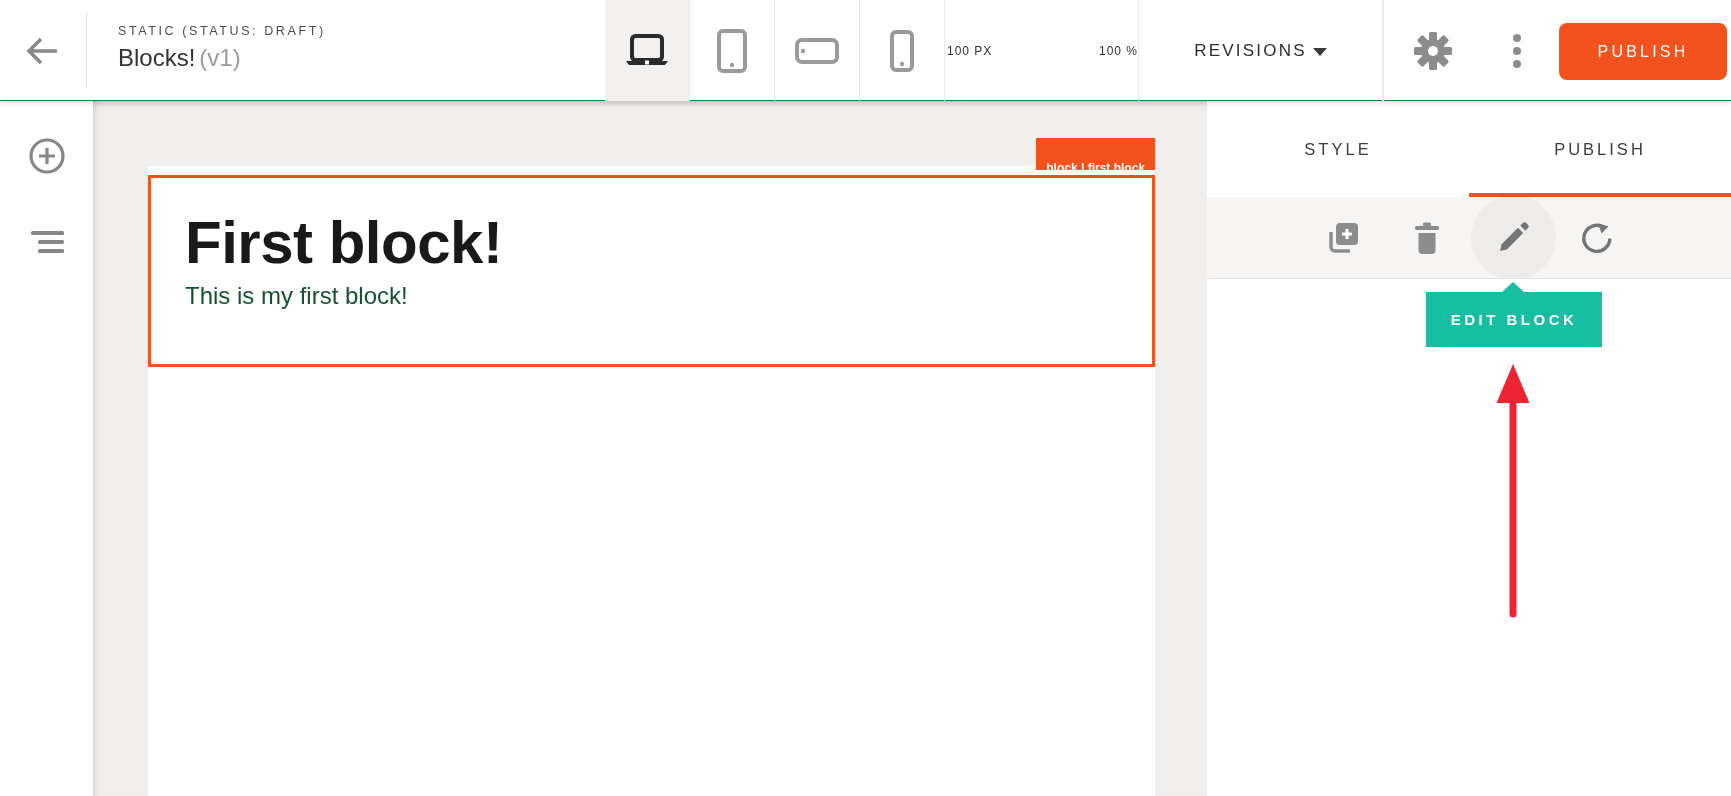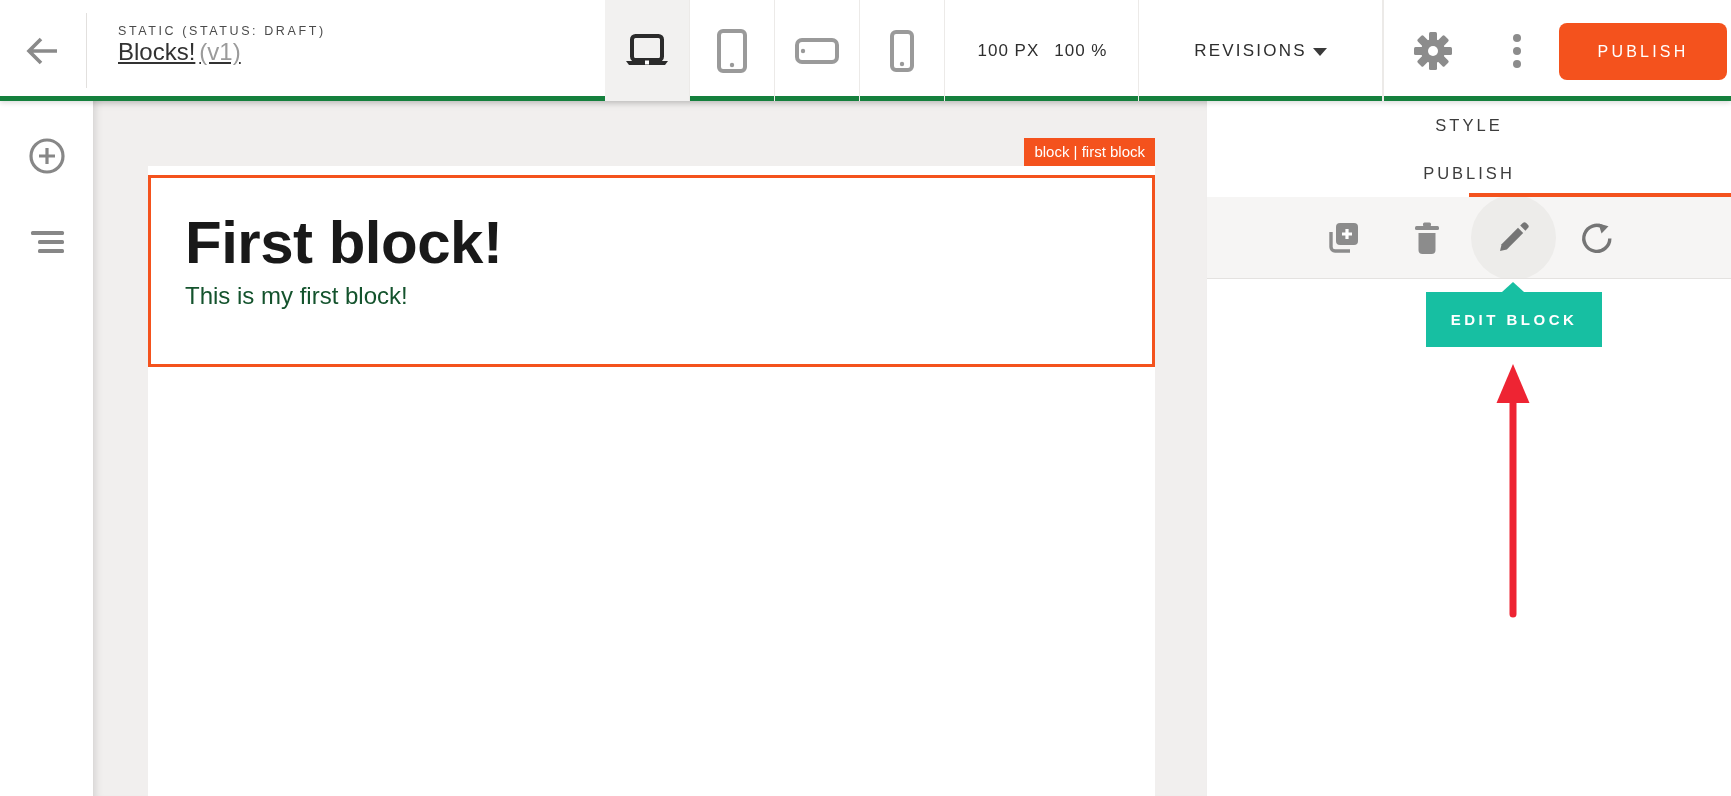--- a/index.html
+++ b/index.html
@@ -2,38 +2,38 @@
 <html style="--accent: #f4521d; --teal: #17bfa2; --arrow_red: #ee2433; --icon_gray: #8c8c8c; --device_active: #2b2b2b;"><head>
 <meta charset="utf-8">
 <style>
   * { margin:0; padding:0; box-sizing:border-box; }
   html,body { width:1731px; height:796px; overflow:hidden;
     font-family:"Liberation Sans","DejaVu Sans",sans-serif; background:#fff; }
   .stage { position:relative; width:1731px; height:796px; }
 
   
   .header { position:absolute; left:0; top:0; width:1731px; height:101px;
-    background:#fff; border-bottom:5px solid #15803d;
+    background:#fff; border-bottom:1px solid #15803d;
     box-shadow:0 2px 5px rgba(0,0,0,.14); z-index:20; }
   .back-btn { position:absolute; left:18px; top:27px; width:50px; height:48px;
     display:flex; align-items:center; justify-content:center; cursor:pointer; background:none; border:none; }
   .hdr-divider { position:absolute; top:13px; width:1px; height:75px; background:#e2e0de; }
   .title-wrap { position:absolute; left:118px; top:24px; }
   .status-line { font-size:12.5px; letter-spacing:2.6px; color:#4b4b4b; }
-  .title-line { margin-top:0; font-size:24px; color:#323232;text-decoration:underline; }
+  .title-line { margin-top:6px; font-size:24px; color:#323232; }
   .title-line .version { color:#9b9b9b; margin-left:4px; }
 
   .device-group { position:absolute; left:605px; top:0; height:101px; display:flex; }
   .device-btn { width:85px; height:101px; border:none; background:transparent;
     border-right:1px solid #eceae8; display:flex; align-items:center; justify-content:center; cursor:pointer; }
   .device-btn.active { background:#f2f1f0; }
 
   .size-zone { position:absolute; left:947px; top:0; width:192px; height:101px;
-    display:flex; align-items:center; justify-content:center; gap:15px;
-    border-right:1px solid #eceae8; font-size:17px; color:#2e2e2e; letter-spacing:1px; }
+    display:flex; align-items:center; justify-content:space-between; gap:15px;
+    border-right:1px solid #eceae8; font-size:12px; color:#2e2e2e; letter-spacing:1px; }
   .revisions-zone { position:absolute; left:1139px; top:0; width:244px; height:101px;
     display:flex; align-items:center; justify-content:center; gap:6px;
     border-right:1px solid #eceae8; background:none; border-top:none; border-bottom:none; border-left:none;
     font-size:17px; color:#2e2e2e; letter-spacing:2.2px; cursor:pointer; }
   .caret-down { width:0; height:0; border-left:7px solid transparent;
     border-right:7px solid transparent; border-top:8px solid #3a3a3a; margin-top:2px; }
 
   .gear-btn { position:absolute; left:1406px; top:26px; width:54px; height:50px;
     display:flex; align-items:center; justify-content:center; background:none; border:none; cursor:pointer; }
   .kebab-btn { position:absolute; left:1495px; top:26px; width:44px; height:50px;
@@ -52,26 +52,26 @@
   
   .canvas { position:absolute; left:93px; top:101px; width:1114px; height:695px;
     background:#f1efee;
     box-shadow:inset 9px 0 9px -7px rgba(0,0,0,.13), inset 0 9px 9px -7px rgba(0,0,0,.10); }
   .page { position:absolute; left:55px; top:65px; width:1007px; height:630px; background:#fff; }
   .block { position:absolute; left:55px; top:65px; width:1007px; height:192px;
     background:#fff; border:3px solid var(--accent,#f4521d); padding:34px 40px 0 34px; cursor:pointer;margin-top:9px; }
   .block-heading { font-size:60px; font-weight:bold; color:#191919; line-height:1.02; letter-spacing:-0.5px; }
   .block-text { margin-top:9px; font-size:24px; color:#14532d; }
   .block-tag { position:absolute; right:52px; top:37px; height:28px; line-height:28px;
-    background:var(--accent,#f4521d); color:#fff; font-size:15px; font-weight:normal;
-    padding:0 10px; white-space:nowrap; }
+    background:var(--accent,#f4521d); color:#fff; font-size:12px; font-weight:bold;
+    padding:16px 10px; white-space:nowrap; }
 
   
   .panel { position:absolute; left:1207px; top:101px; width:524px; height:695px; background:#fff; }
-  .tabs { position:relative; display:flex; height:96px;flex-direction:column; }
+  .tabs { position:relative; display:flex; height:96px; }
   .tab { flex:1; display:flex; align-items:center; justify-content:center;
     font-size:16.5px; letter-spacing:3px; color:#3c3c3c; background:none; border:none;
     font-family:inherit; cursor:pointer; }
   .tab-underline { position:absolute; left:262px; top:92px; width:262px; height:4px;
     background:var(--accent,#f4521d); }
   .tool-band { position:relative; height:82px; background:#f6f5f4;
     border-bottom:1px solid #e4e2e0; overflow:hidden; }
   .tool-btn { position:absolute; top:13px; width:56px; height:56px;
     display:flex; align-items:center; justify-content:center; background:none; border:none; cursor:pointer; }
   .tool-btn.dup { left:108px; }

